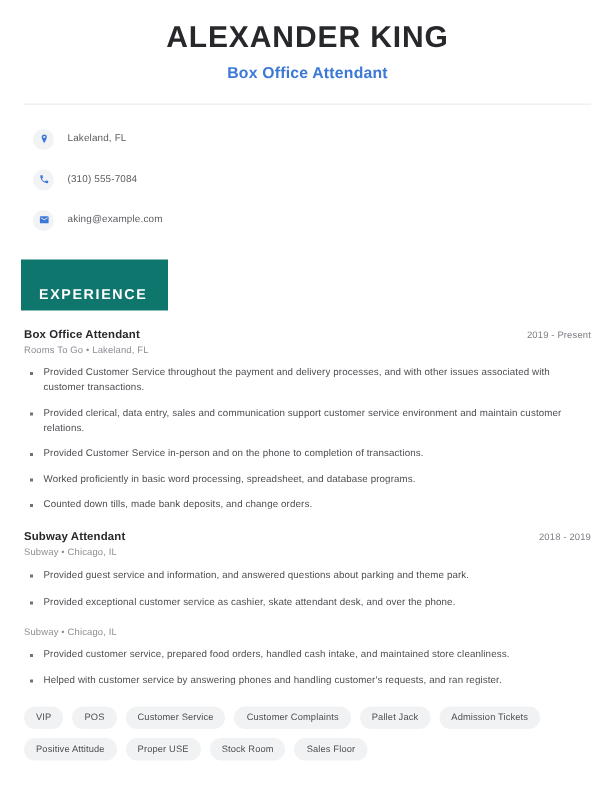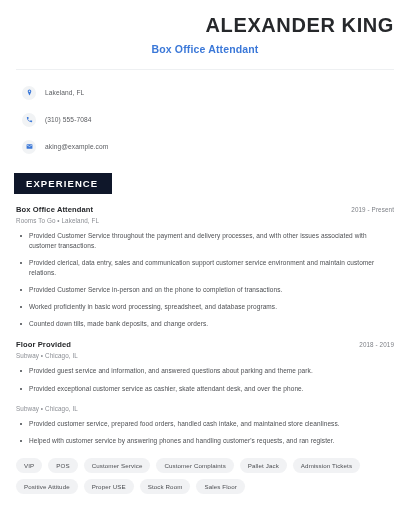--- a/index.html
+++ b/index.html
@@ -18,21 +18,21 @@
   .page {
     width: 410px;
     height: 530px;
     position: relative;
     box-sizing: border-box;
     padding: 0 16px;
   }
 
   
   .name {
-    text-align: right;
+    text-align: center;
     font-size: 20px;
     font-weight: bold;
     letter-spacing: 0.6px;
     color: #26282b;
     margin: 14px 0 0 0;
     line-height: 1.15;
   }
   .job-title {
     text-align: center;
     font-size: 10.5px;
@@ -75,26 +75,26 @@
   .contact-text {
     font-size: 6.6px;
     color: #5a5c60;
     margin-left: 9px;
     letter-spacing: 0.1px;
   }
 
   
   .section-head {
     display: inline-block;
-    background: #0f172a;
+    background: #0f766e;
     color: #ffffff;
     font-size: 9.5px;
     font-weight: bold;
     letter-spacing: 1.1px;
-    padding: 5px 14px 5px 12px;
+    padding: 18px 14px 5px 12px;
     margin-left: -2px;
   }
   .section-head-wrap { margin-top: 16px; }
 
   
   .job { margin-top: 11px; }
   .job-row {
     display: flex;
     align-items: baseline;
     justify-content: space-between;
@@ -209,21 +209,21 @@
         <ul class="bullets">
           <li class="bullet">Provided Customer Service throughout the payment and delivery processes, and with other issues associated with customer transactions.</li>
           <li class="bullet">Provided clerical, data entry, sales and communication support customer service environment and maintain customer relations.</li>
           <li class="bullet">Provided Customer Service in-person and on the phone to completion of transactions.</li>
           <li class="bullet">Worked proficiently in basic word processing, spreadsheet, and database programs.</li>
           <li class="bullet">Counted down tills, made bank deposits, and change orders.</li>
         </ul>
       </div>
       <div class="job">
         <div class="job-row">
-          <span class="job-position">Floor Provided</span>
+          <span class="job-position">Subway Attendant</span>
           <span class="job-dates">2018 - 2019</span>
         </div>
         <div class="job-meta">Subway  •  Chicago, IL</div>
         <ul class="bullets">
           <li class="bullet">Provided guest service and information, and answered questions about parking and theme park.</li>
           <li class="bullet">Provided exceptional customer service as cashier, skate attendant desk, and over the phone.</li>
         </ul>
       </div>
       <div class="job">
         <div class="job-meta">Subway  •  Chicago, IL</div>

